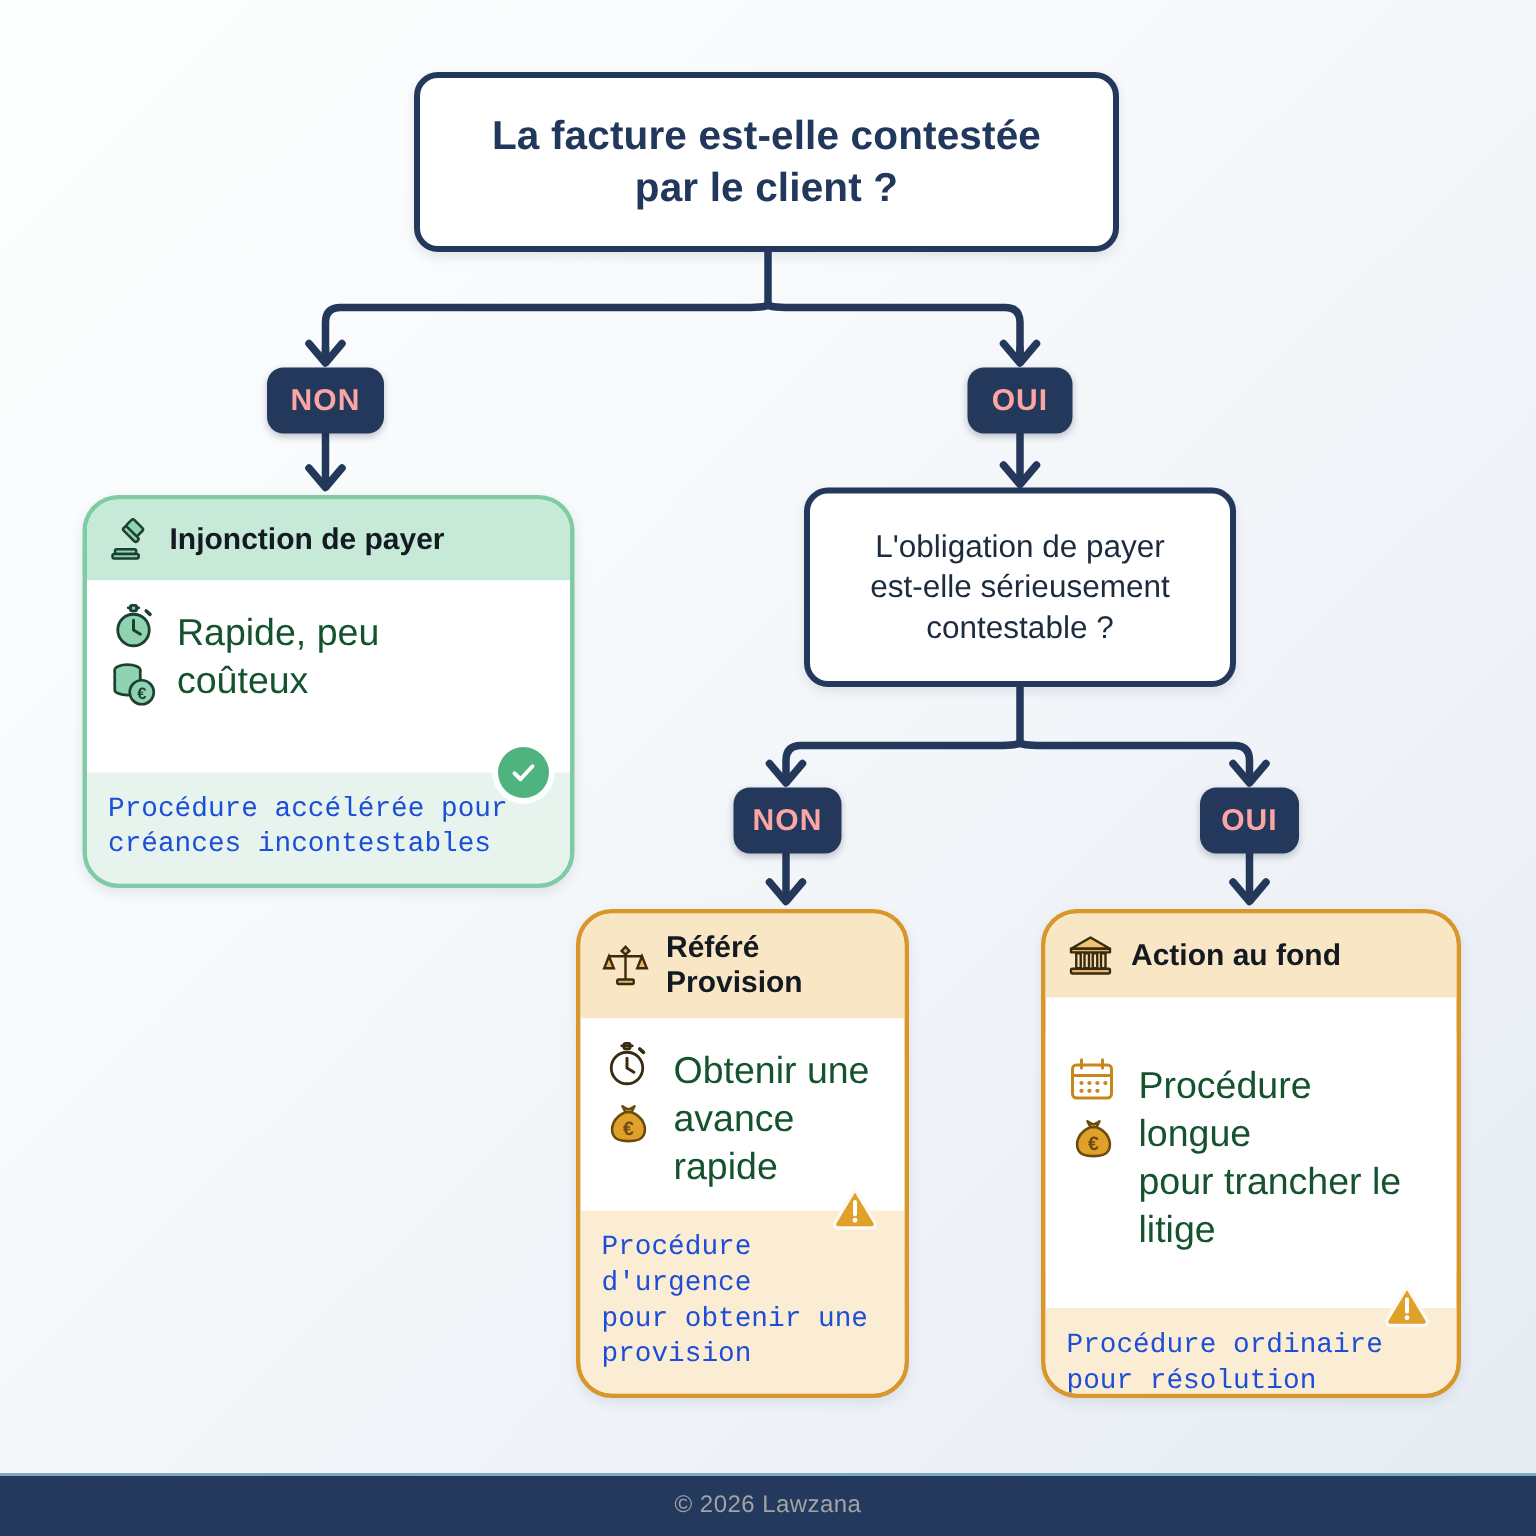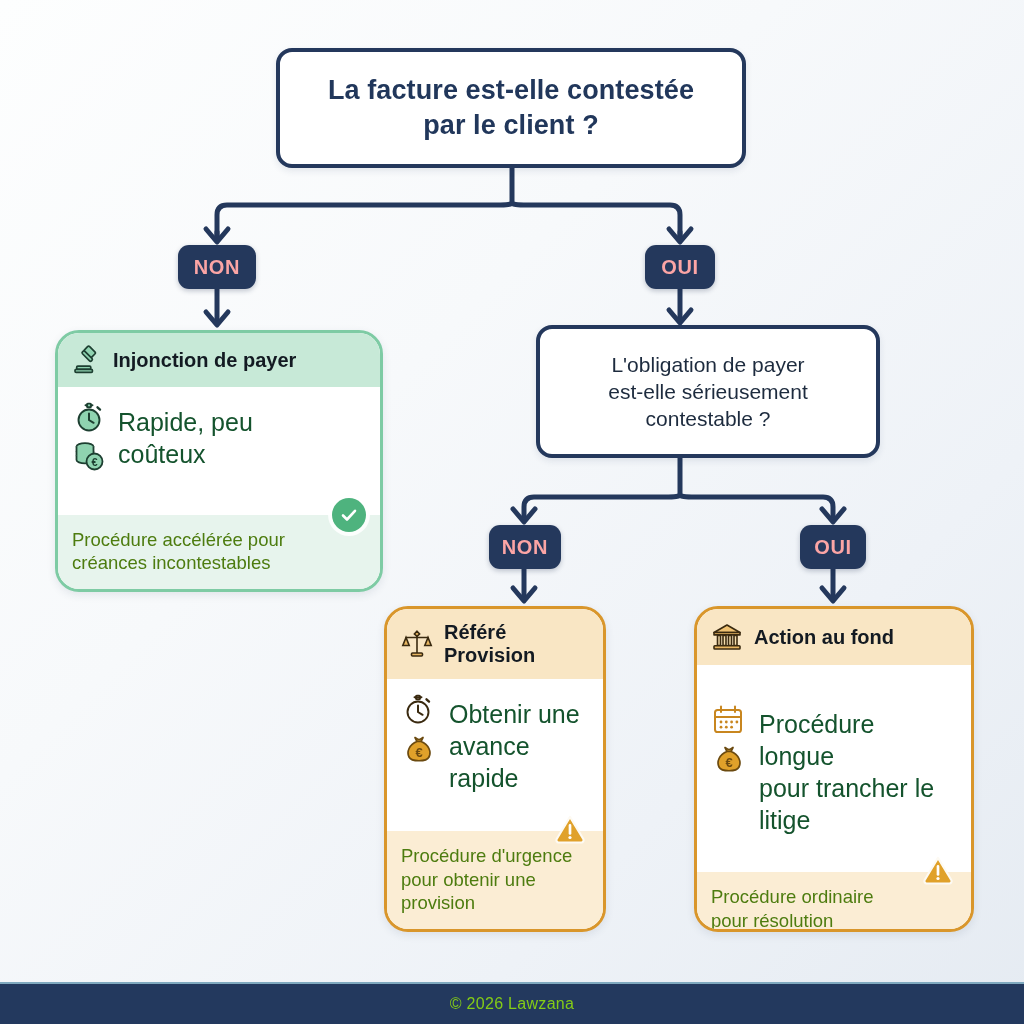--- a/index.html
+++ b/index.html
@@ -42,21 +42,21 @@
     justify-content: center;
     text-align: center;
     color: #21375b;
     box-shadow: 0 3px 7px rgba(30,50,85,0.10);
   }
   .qnode .qtext { line-height: 1.30; white-space: pre-line; padding: 0 14px; }
 
   #node-root { left: 276px; top: 48px; width: 470px; height: 120px; }
   #node-root .qtext { font-size: 27px; font-weight: bold; letter-spacing: 0.1px; }
 
-  #node-q2 { left: 536px; top: 325px; width: 344px; height: 133px; }
+  #node-q2 { left: 536px; top: 325px; width: 288px; height: 133px; }
   #node-q2 .qtext { font-size: 21px; font-weight: normal; color: #1d2b3e; }
 
   
   .badge {
     position: absolute;
     background: #24385c;
     color: #fca5a5;
     border-radius: 11px;
     display: flex;
     align-items: center;
@@ -106,22 +106,23 @@
   .feat-text {
     font-size: 25px;
     line-height: 1.28;
     color: #14532d;
     padding-top: 5px;
   }
   .card-foot {
     padding: 13px 14px 14px 14px;
     font-size: 18.5px;
     line-height: 1.28;
-    color: #4d7c0f;
+    color: #1d4ed8;
     position: relative;
+    font-family: Liberation Mono, monospace;
   }
   .status-badge {
     position: absolute;
     right: 14px;
     width: 34px;
     height: 34px;
     border-radius: 50%;
     display: flex;
     align-items: center;
     justify-content: center;
@@ -149,21 +150,21 @@
   #card-refere { left: 384px; top: 606px; width: 222px; height: 326px; }
   #card-action { left: 694px; top: 606px; width: 280px; height: 326px; gap: 24px; }
 
   
   #footer {
     position: absolute;
     left: 0; bottom: 0;
     width: 1024px; height: 42px;
     background: #23395e;
     border-top: 2px solid #7fa9bf;
-    color: #84cc16;
+    color: #a3a3a3;
     display: flex;
     align-items: center;
     justify-content: center;
     font-size: 16px;
     letter-spacing: 0.3px;
   }
 
   svg { display: block; }
 </style>
 </head>

